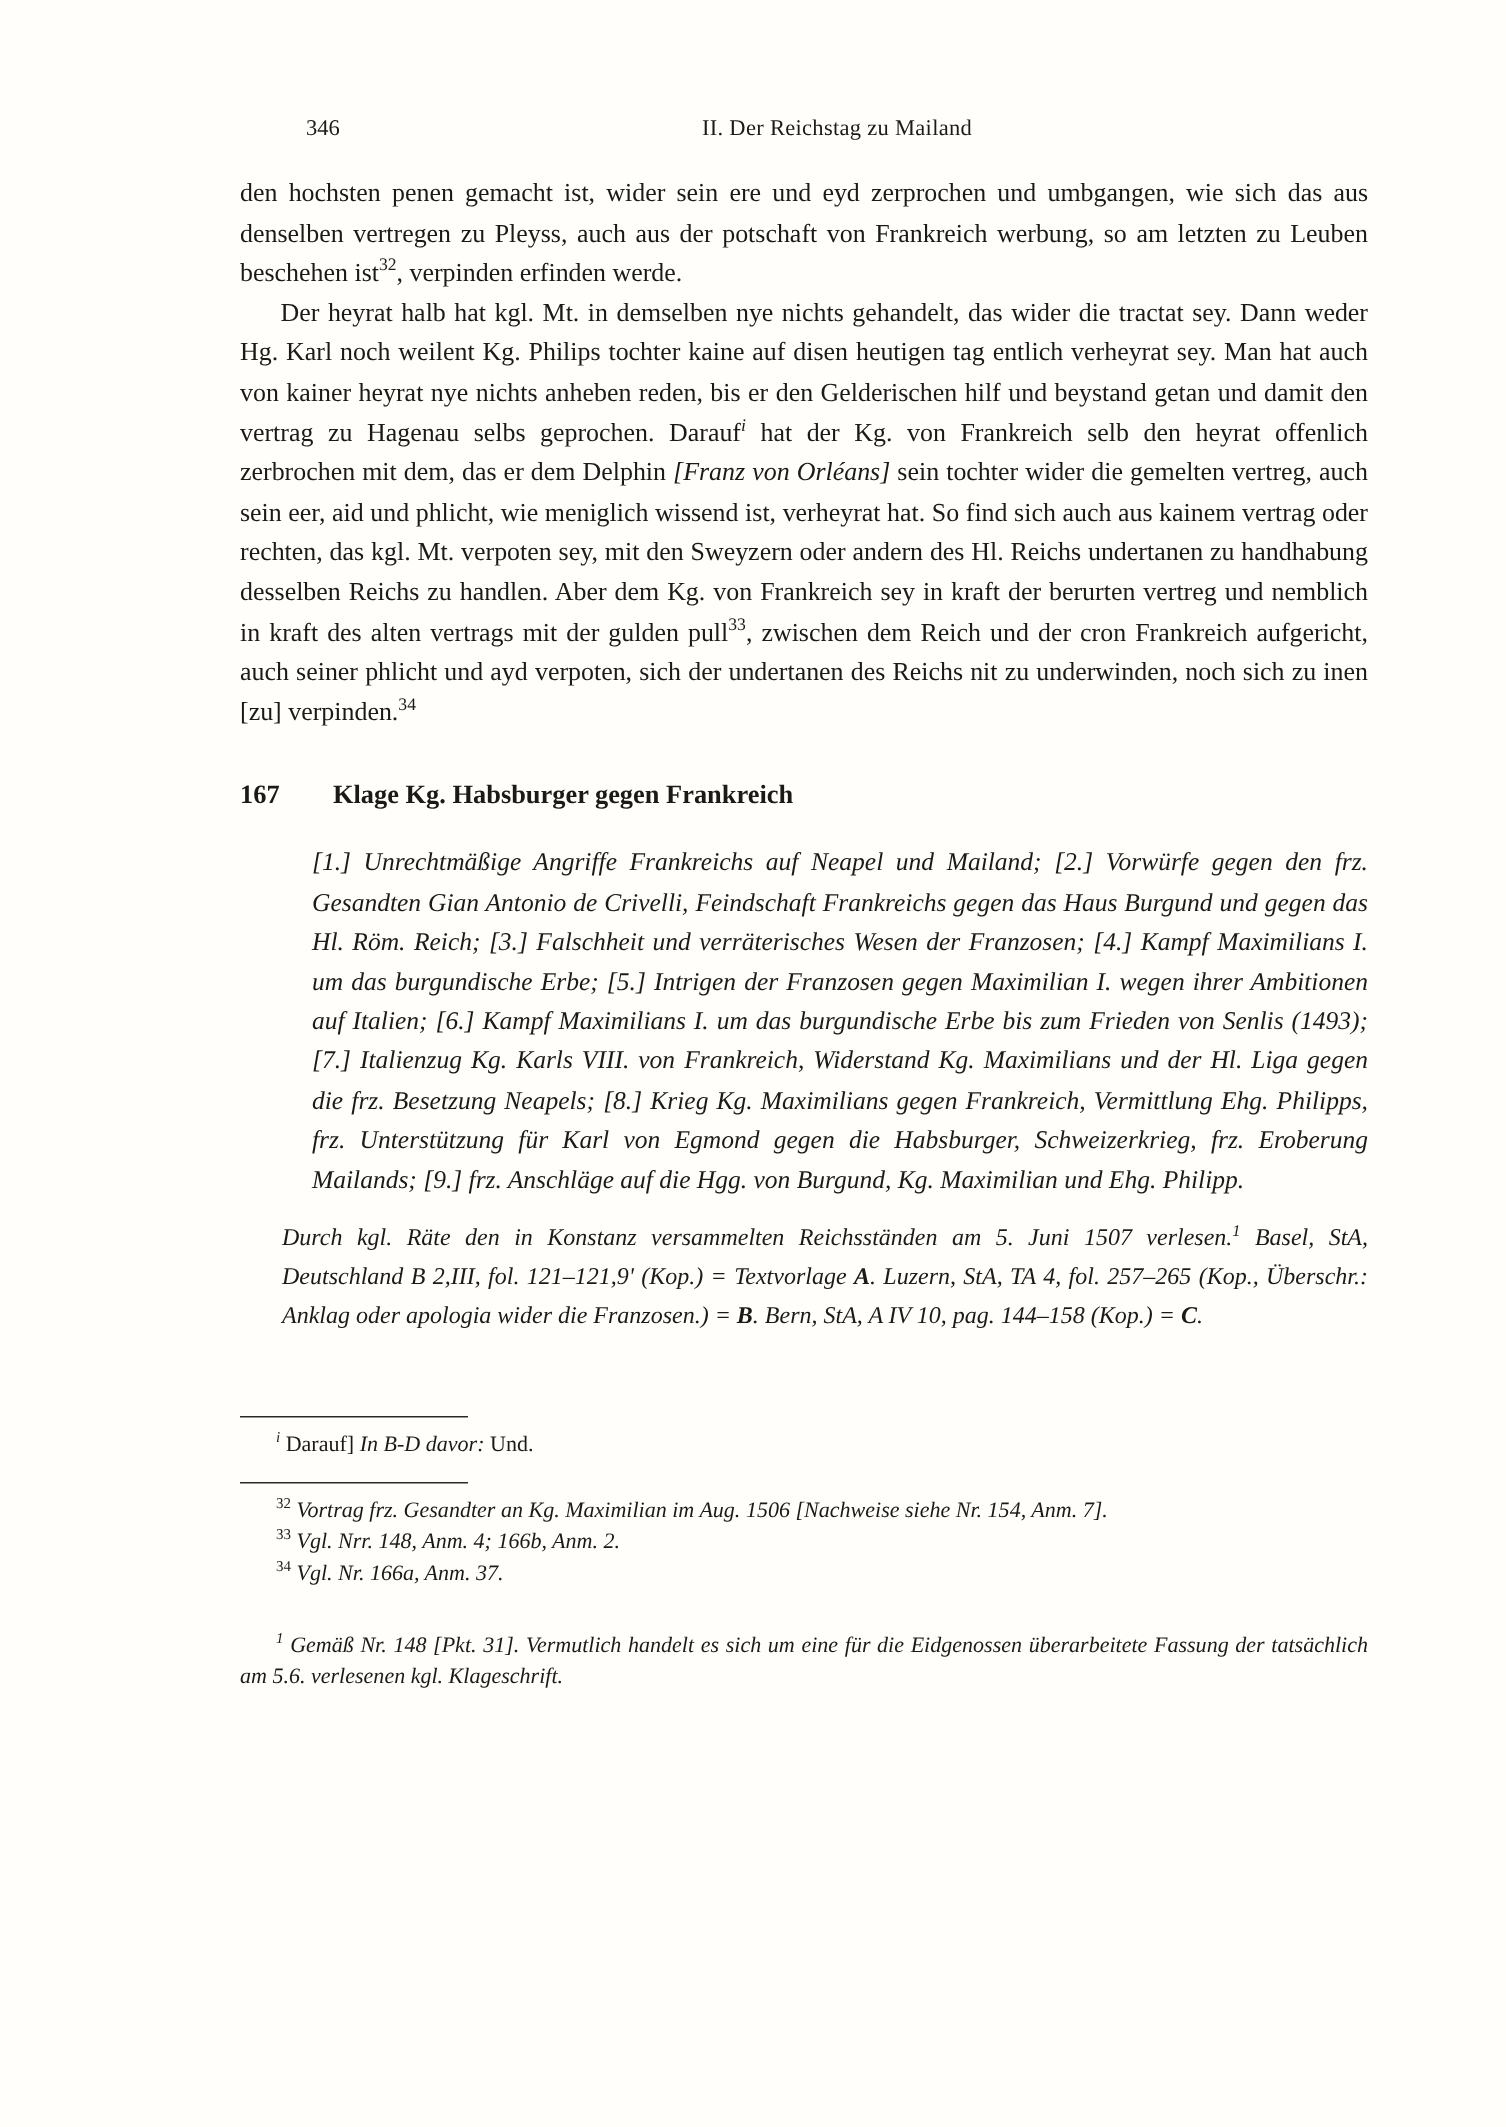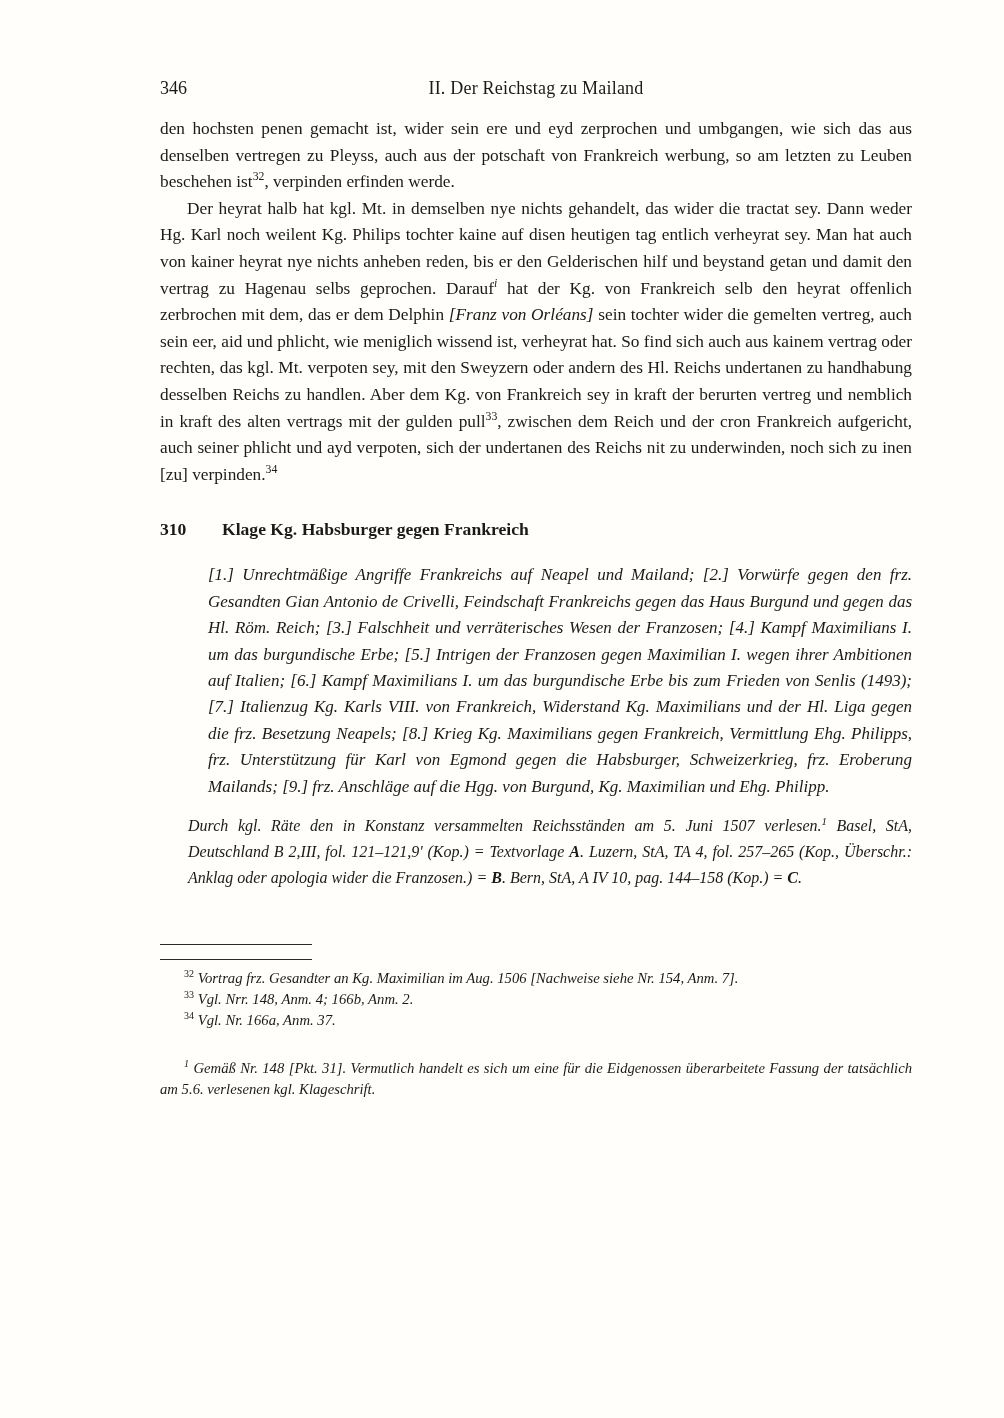--- a/index.html
+++ b/index.html
@@ -11,22 +11,23 @@
     background: #fffefb;
     color: #1b1a18;
     font-family: "Liberation Serif", "DejaVu Serif", serif;
     box-sizing: border-box;
     padding: 78px 92px 0 160px;
     overflow: hidden;
   }
   .page-header {
     position: relative;
     height: 24px;
-    font-size: 18px;
+    font-size: 15px;
     margin-bottom: 14px;
+    margin-left: 44px;
   }
   .page-number { position: absolute; left: 0; top: 0; }
   .running-head { text-align: center; letter-spacing: 0.2px; }
 
   p { margin: 0; }
   .body-p {
     font-size: 17.3px;
     line-height: 26.6px;
     text-align: justify;
   }
@@ -83,29 +84,30 @@
   <div class="page-header">
     <span class="page-number">346</span>
     <div class="running-head">II. Der Reichstag zu Mailand</div>
   </div>
 
   <main>
     <p class="body-p"><span>den hochsten penen gemacht ist, wider sein ere und eyd zerprochen und umbgangen, wie sich das aus denselben vertregen zu Pleyss, auch aus der potschaft von Frankreich werbung, so am letzten zu Leuben beschehen ist</span><sup>32</sup><span>, verpinden erfinden werde.</span></p>
     <p class="body-p indent"><span>Der heyrat halb hat kgl. Mt. in demselben nye nichts gehandelt, das wider die tractat sey. Dann weder Hg. Karl noch weilent Kg. Philips tochter kaine auf disen heutigen tag entlich verheyrat sey. Man hat auch von kainer heyrat nye nichts anheben reden, bis er den Gelderischen hilf und beystand getan und damit den vertrag zu Hagenau selbs geprochen. Darauf</span><sup class="i">i</sup><span> hat der Kg. von Frankreich selb den heyrat offenlich zerbrochen mit dem, das er dem Delphin </span><span class="i">[Franz von Orléans]</span><span> sein tochter wider die gemelten vertreg, auch sein eer, aid und phlicht, wie meniglich wissend ist, verheyrat hat. So find sich auch aus kainem vertrag oder rechten, das kgl. Mt. verpoten sey, mit den Sweyzern oder andern des Hl. Reichs undertanen zu handhabung desselben Reichs zu handlen. Aber dem Kg. von Frankreich sey in kraft der berurten vertreg und nemblich in kraft des alten vertrags mit der gulden pull</span><sup>33</sup><span>, zwischen dem Reich und der cron Frankreich aufgericht, auch seiner phlicht und ayd verpoten, sich der undertanen des Reichs nit zu underwinden, noch sich zu inen [zu] verpinden.</span><sup>34</sup></p>
 
     <h2 class="entry-heading">
-      <span class="entry-number">310</span><span>Klage Kg. Habsburger gegen Frankreich</span>
+      <span class="entry-number">167</span><span>Klage Kg. Habsburger gegen Frankreich</span>
     </h2>
 
     <p class="entry-summary"><span class="i">[1.] Unrechtmäßige Angriffe Frankreichs auf Neapel und Mailand; [2.] Vorwürfe gegen den frz. Gesandten Gian Antonio de Crivelli, Feindschaft Frankreichs gegen das Haus Burgund und gegen das Hl. Röm. Reich; [3.] Falschheit und verräterisches Wesen der Franzosen; [4.] Kampf Maximilians I. um das burgundische Erbe; [5.] Intrigen der Franzosen gegen Maximilian I. wegen ihrer Ambitionen auf Italien; [6.] Kampf Maximilians I. um das burgundische Erbe bis zum Frieden von Senlis (1493); [7.] Italienzug Kg. Karls VIII. von Frankreich, Widerstand Kg. Maximilians und der Hl. Liga gegen die frz. Besetzung Neapels; [8.] Krieg Kg. Maximilians gegen Frankreich, Vermittlung Ehg. Philipps, frz. Unterstützung für Karl von Egmond gegen die Habsburger, Schweizerkrieg, frz. Eroberung Mailands; [9.] frz. Anschläge auf die Hgg. von Burgund, Kg. Maximilian und Ehg. Philipp.</span></p>
     <p class="entry-provenance"><span class="i">Durch kgl. Räte den in Konstanz versammelten Reichsständen am 5. Juni 1507 verlesen.</span><sup class="i">1</sup><span class="i"> Basel, StA, Deutschland B 2,III, fol. 121–121,9' (Kop.) = Textvorlage </span><span class="i b">A</span><span class="i">. Luzern, StA, TA 4, fol. 257–265 (Kop., Überschr.: </span><span>Anklag oder apologia wider die Franzosen.</span><span class="i">) = </span><span class="i b">B</span><span class="i">. Bern, StA, A IV 10, pag. 144–158 (Kop.) = </span><span class="i b">C</span><span class="i">.</span></p>
   </main>
 
   <footer class="footnote-area">
     <hr class="fn-rule">
+    <p class="fn"><sup class="i">i</sup><span> Darauf] </span><span class="i">In B-D davor:</span><span> Und.</span></p>
 
     <hr class="fn-rule fn-rule2">
     <p class="fn"><sup>32</sup><span class="i"> Vortrag frz. Gesandter an Kg. Maximilian im Aug. 1506 [Nachweise siehe Nr. 154, Anm. 7].</span></p>
     <p class="fn"><sup>33</sup><span class="i"> Vgl. Nrr. 148, Anm. 4; 166b, Anm. 2.</span></p>
     <p class="fn"><sup>34</sup><span class="i"> Vgl. Nr. 166a, Anm. 37.</span></p>
 
     <p class="fn fn-block-gap"><sup class="i">1</sup><span class="i"> Gemäß Nr. 148 [Pkt. 31]. Vermutlich handelt es sich um eine für die Eidgenossen überarbeitete Fassung der tatsächlich am 5.6. verlesenen kgl. Klageschrift.</span></p>
   </footer>
 
 </div>

